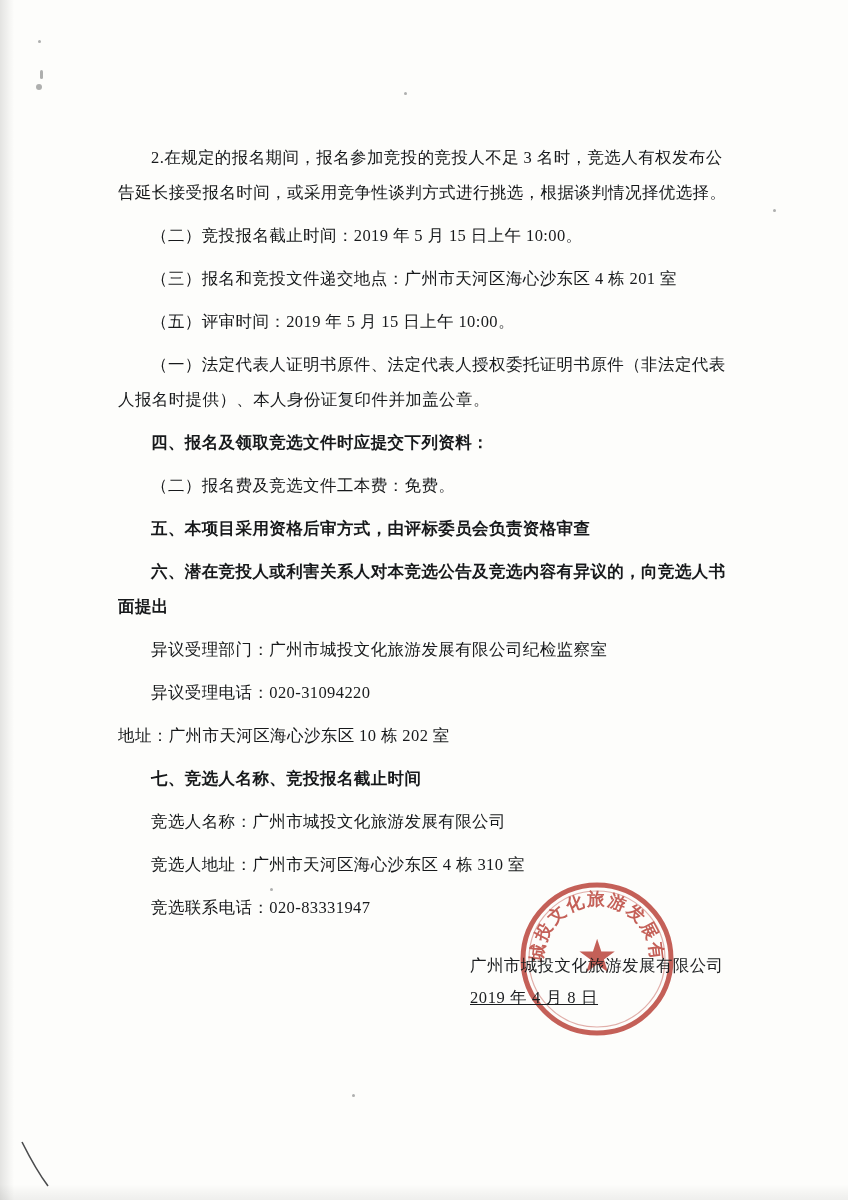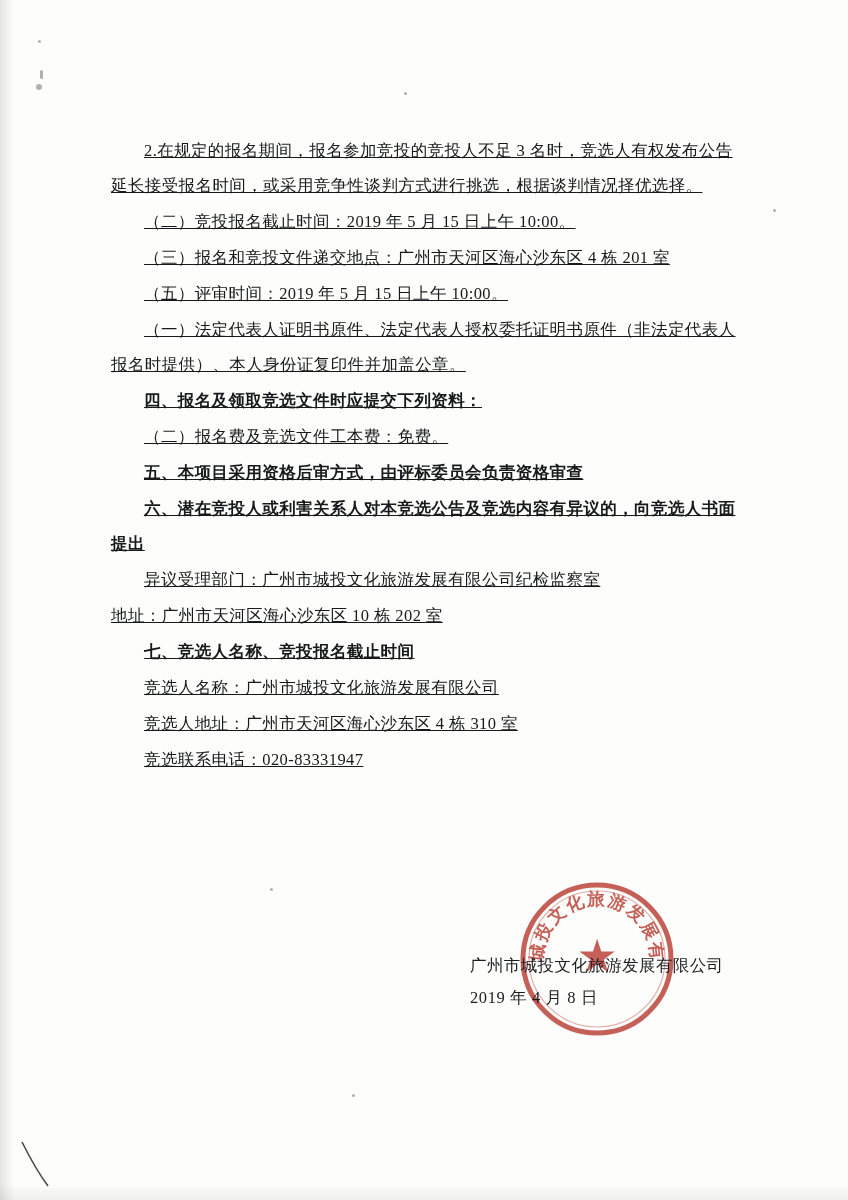--- a/index.html
+++ b/index.html
@@ -51,21 +51,21 @@
     font-size: 16.5px;
     line-height: 35px;
     letter-spacing: 0.4px;
     color: #17191b;
     white-space: pre-wrap;
   }
   p.indent2 { text-indent: 33px; }
   p.noindent { text-indent: 0; }
   p.bold { font-weight: bold; }
 
-  .para-block p.line { margin: 1px; text-decoration: underline; }
+  .para-block p.line { margin: 8px; }
 
   
   .speck {
     position: absolute;
     background: #6d6f70;
     border-radius: 50%;
     opacity: .55;
   }
 
   
@@ -74,20 +74,21 @@
     left: 470px;
     top: 950px;
     width: 290px;
     font-size: 16.5px;
     line-height: 32px;
     letter-spacing: .4px;
     color: #1b1d1f;
   }
   .sign-date {
     letter-spacing: .6px;
+    text-decoration: underline;
   }
 
   
   .stamp {
     position: absolute;
     left: 518px;
     top: 880px;
     width: 158px;
     height: 158px;
     pointer-events: none;
@@ -126,20 +127,21 @@
       <p class="line indent2">2.在规定的报名期间，报名参加竞投的竞投人不足 3 名时，竞选人有权发布公告延长接受报名时间，或采用竞争性谈判方式进行挑选，根据谈判情况择优选择。</p>
       <p class="line indent2">（二）竞投报名截止时间：2019 年 5 月 15 日上午 10:00。</p>
       <p class="line indent2">（三）报名和竞投文件递交地点：广州市天河区海心沙东区 4 栋 201 室</p>
       <p class="line indent2">（五）评审时间：2019 年 5 月 15 日上午 10:00。</p>
       <p class="line indent2">（一）法定代表人证明书原件、法定代表人授权委托证明书原件（非法定代表人报名时提供）、本人身份证复印件并加盖公章。</p>
       <p class="line indent2 bold">四、报名及领取竞选文件时应提交下列资料：</p>
       <p class="line indent2">（二）报名费及竞选文件工本费：免费。</p>
       <p class="line indent2 bold">五、本项目采用资格后审方式，由评标委员会负责资格审查</p>
       <p class="line indent2 bold">六、潜在竞投人或利害关系人对本竞选公告及竞选内容有异议的，向竞选人书面提出</p>
       <p class="line indent2">异议受理部门：广州市城投文化旅游发展有限公司纪检监察室</p>
+      <p class="line indent2">异议受理电话：020-31094220</p>
       <p class="line noindent">地址：广州市天河区海心沙东区 10 栋 202 室</p>
       <p class="line indent2 bold">七、竞选人名称、竞投报名截止时间</p>
       <p class="line indent2">竞选人名称：广州市城投文化旅游发展有限公司</p>
       <p class="line indent2">竞选人地址：广州市天河区海心沙东区 4 栋 310 室</p>
       <p class="line indent2">竞选联系电话：020-83331947</p>
     </div>
 
   </div>
 
   <div class="stamp">

